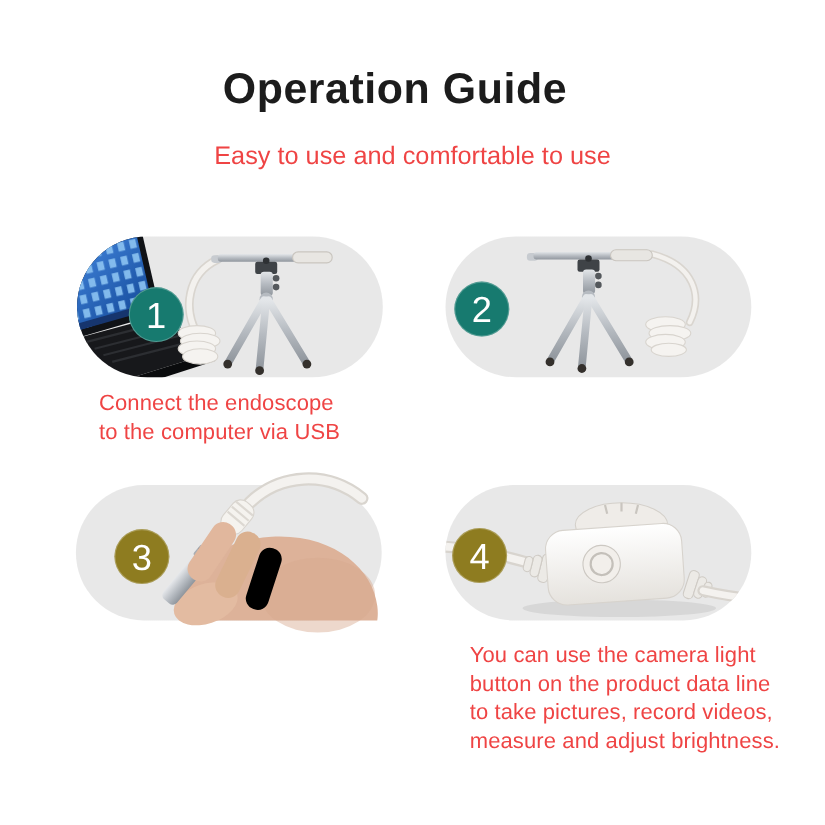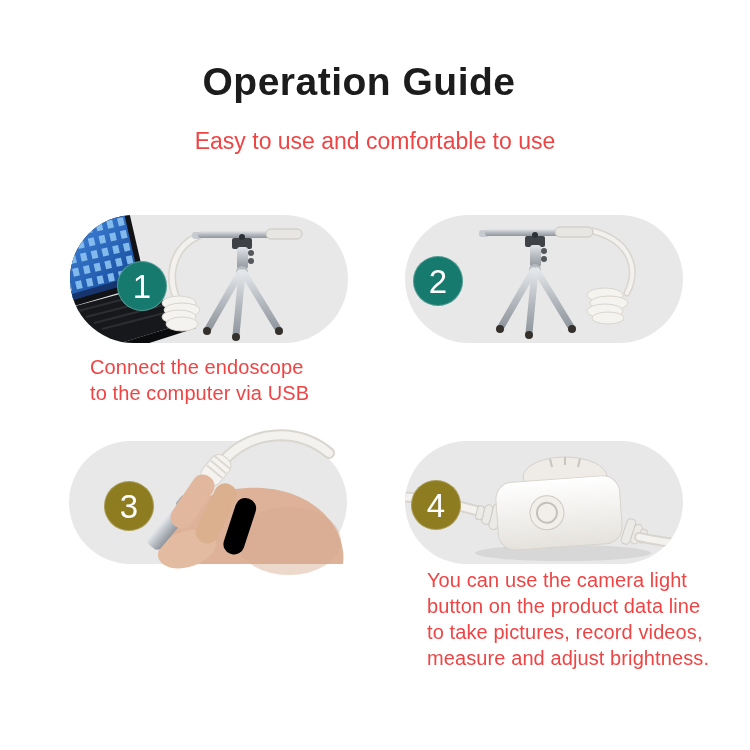--- a/index.html
+++ b/index.html
@@ -36,21 +36,21 @@
   #badge2{left:8px;top:41px;}
   #badge3{left:35px;top:40px;}
   #badge4{left:6px;top:39px;}
   .caption{
     position:absolute;font-size:20px;line-height:26px;color:#ef4444;
     white-space:pre-line;letter-spacing:0.1px;
   }
   #caption1{left:90px;top:354px;}
   #caption2{left:429px;top:354px;}
   #caption3{left:88px;top:567px;}
-  #caption4{left:427px;top:567px;}
+  #caption4{left:427px;top:583px;}
 </style>
 </head>
 <body>
 
 <div class="page">
 
   <h1 class="title">Operation Guide</h1>
   <div class="subtitle">Easy to use and comfortable to use</div>
 
   <div class="pill clip" id="pill1">

